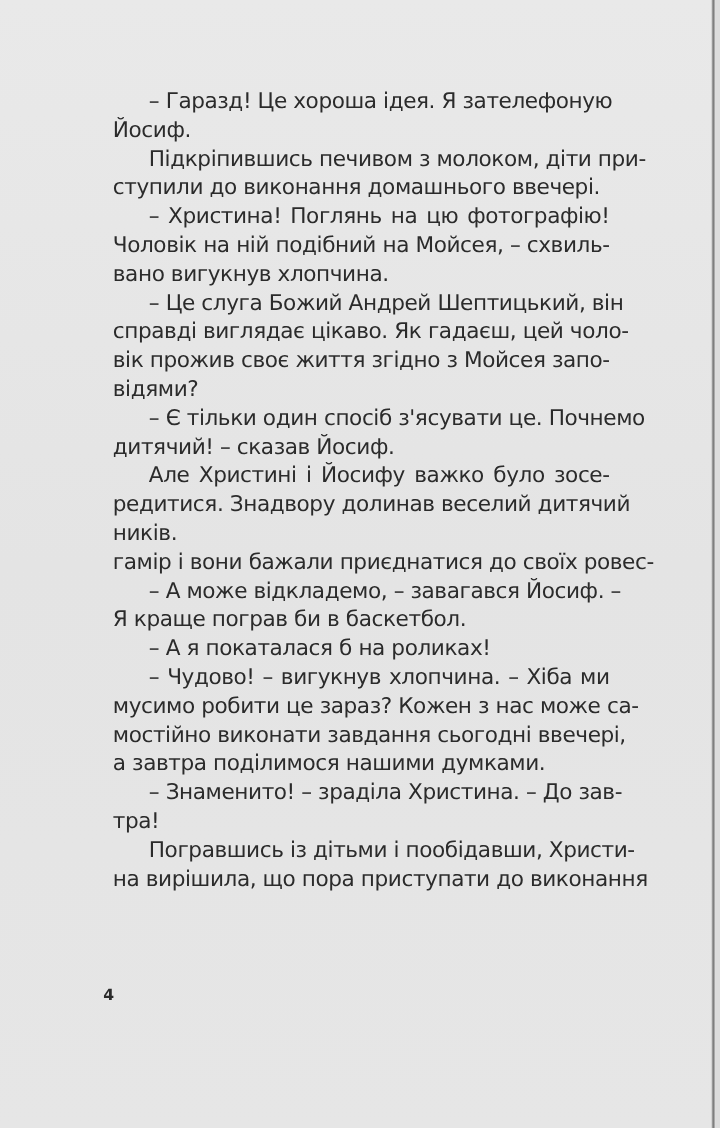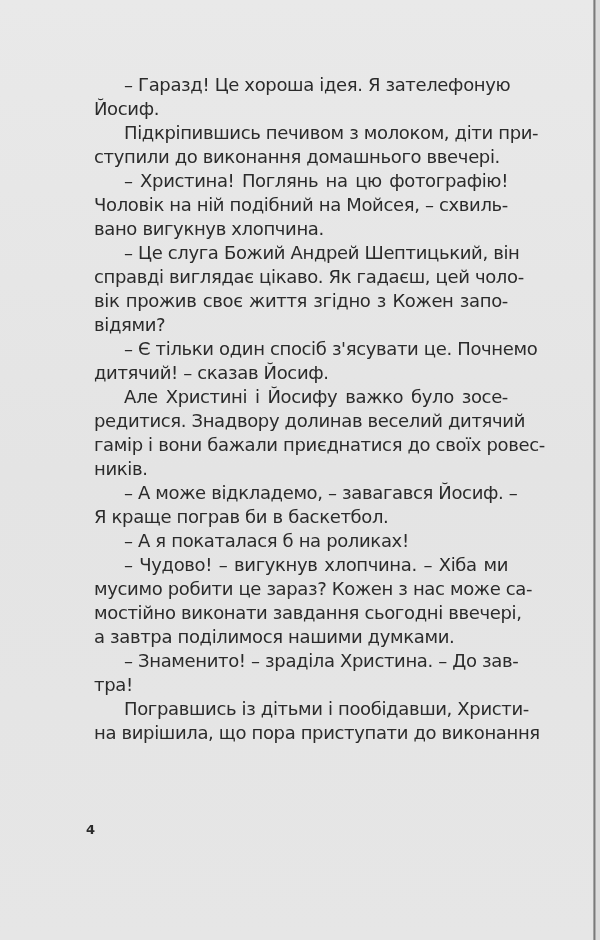--- a/index.html
+++ b/index.html
@@ -78,28 +78,28 @@
   <div class="text-block" id="text-block">
       <span class="line indent">– Гаразд! Це хороша ідея. Я зателефоную</span>
       <span class="line last">Йосиф.</span>
       <span class="line indent">Підкріпившись печивом з молоком, діти при-</span>
       <span class="line last">ступили до виконання домашнього ввечері.</span>
       <span class="line indent">– Христина! Поглянь на цю фотографію!</span>
       <span class="line">Чоловік на ній подібний на Мойсея, – схвиль-</span>
       <span class="line last">вано вигукнув хлопчина.</span>
       <span class="line indent">– Це слуга Божий Андрей Шептицький, він</span>
       <span class="line">справді виглядає цікаво. Як гадаєш, цей чоло-</span>
-      <span class="line">вік прожив своє життя згідно з Кожен запо-</span>
+      <span class="line">вік прожив своє життя згідно з Мойсея запо-</span>
       <span class="line last">відями?</span>
       <span class="line indent">– Є тільки один спосіб з'ясувати це. Почнемо</span>
       <span class="line last">дитячий! – сказав Йосиф.</span>
       <span class="line indent">Але Христині і Йосифу важко було зосе-</span>
       <span class="line">редитися. Знадвору долинав веселий дитячий</span>
+      <span class="line last">ників.</span>
       <span class="line">гамір і вони бажали приєднатися до своїх ровес-</span>
-      <span class="line last">ників.</span>
       <span class="line indent">– А може відкладемо, – завагався Йосиф. –</span>
       <span class="line last">Я краще пограв би в баскетбол.</span>
       <span class="line indent last">– А я покаталася б на роликах!</span>
       <span class="line indent">– Чудово! – вигукнув хлопчина. – Хіба ми</span>
       <span class="line">мусимо робити це зараз? Кожен з нас може са-</span>
       <span class="line">мостійно виконати завдання сьогодні ввечері,</span>
       <span class="line last">а завтра поділимося нашими думками.</span>
       <span class="line indent">– Знаменито! – зраділа Христина. – До зав-</span>
       <span class="line last">тра!</span>
       <span class="line indent">Погравшись із дітьми і пообідавши, Христи-</span>

